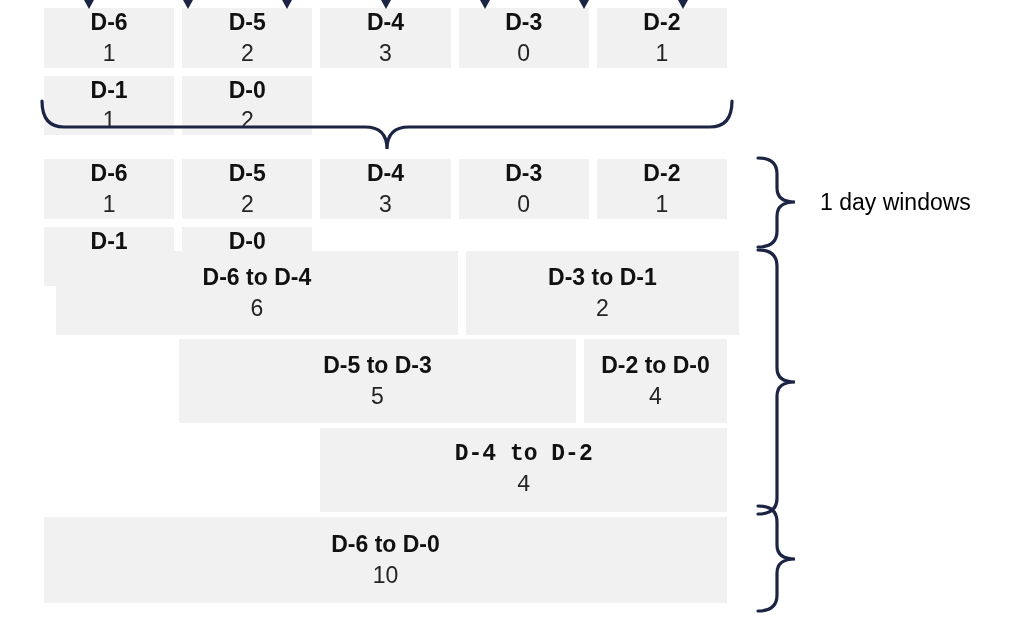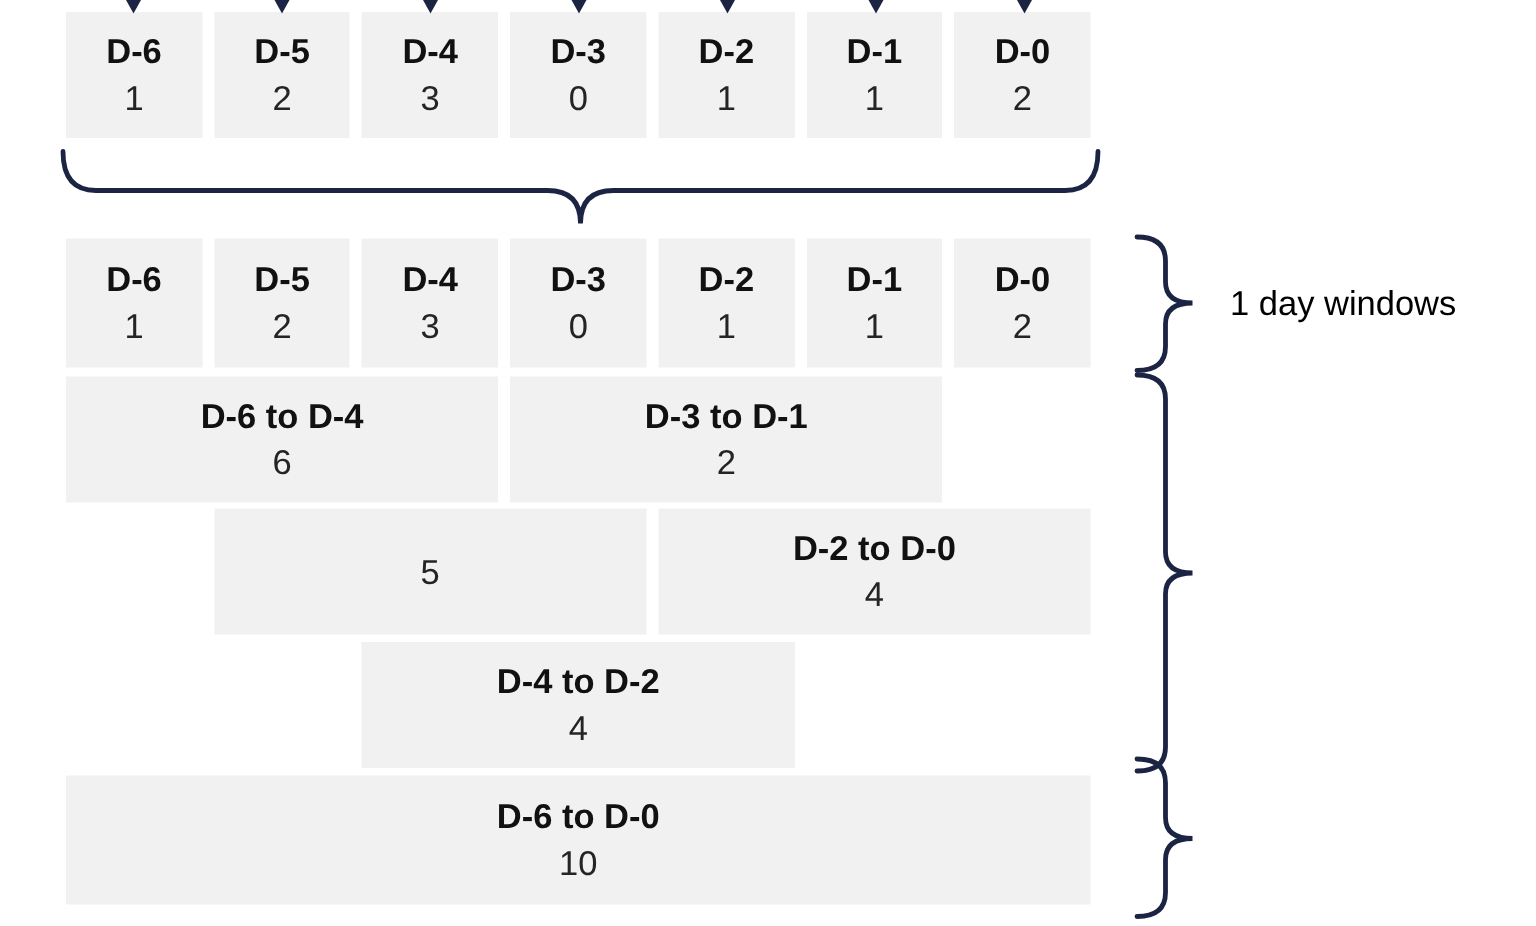--- a/index.html
+++ b/index.html
@@ -2,41 +2,41 @@
 <html><head>
 <meta charset="utf-8">
 <style>
   html,body{margin:0;padding:0;background:#ffffff;}
   .canvas{
     position:relative;width:1024px;height:617px;background:#ffffff;
     font-family:"Liberation Sans",sans-serif;overflow:hidden;
   }
   .grid-row{
     position:absolute;left:44px;width:683px;
-    display:grid;grid-template-columns:repeat(7,1fr);gap:8px;
+    display:grid;grid-template-columns:repeat(5,1fr);gap:8px;
   }
   .box{
     background:#f1f1f1;
     display:flex;flex-direction:column;align-items:center;justify-content:center;
     gap:2px;
   }
   .box-label{font-weight:700;font-size:23px;line-height:1.25;color:#111111;}
   .box-value{font-weight:400;font-size:23px;line-height:1.25;color:#242424;}
   .svg-overlay{position:absolute;left:0;top:0;width:1024px;height:617px;pointer-events:none;}
   .brace-path{fill:none;stroke:#1c2444;stroke-width:3.2;stroke-linecap:round;}
   .arrow-tri{fill:#1c2444;}
   .group-label{
     position:absolute;left:820px;height:28px;line-height:28px;
     font-size:23px;color:#000000;white-space:nowrap;
   }
   .c1s3{grid-column:1 / span 3;}
   .c4s3{grid-column:4 / span 3;}
   .c2s3{grid-column:2 / span 3;}
   .c5s3{grid-column:5 / span 3;}
-  .c3s3{grid-column:3 / span 3;}
+  .c3s3{grid-column:3 / span 3;font-family:Liberation Mono, monospace;}
   .c1s7{grid-column:1 / span 7;}
 </style>
 </head>
 <body>
 
 <div class="canvas">
 
   <div class="grid-row" style="top:8px;height:84px;">
     <div class="box">
       <div class="box-label">D-6</div>
@@ -92,33 +92,34 @@
     <div class="box">
       <div class="box-label">D-1</div>
       <div class="box-value">1</div>
     </div>
     <div class="box">
       <div class="box-label">D-0</div>
       <div class="box-value">2</div>
     </div>
   </div>
 
-  <div class="grid-row" style="top:251px;height:84px;">
+  <div class="grid-row" style="top:251px;height:84px;margin-left:12px;">
     <div class="box c1s3">
       <div class="box-label">D-6 to D-4</div>
       <div class="box-value">6</div>
     </div>
     <div class="box c4s3">
       <div class="box-label">D-3 to D-1</div>
       <div class="box-value">2</div>
     </div>
   </div>
 
   <div class="grid-row" style="top:339px;height:84px;">
     <div class="box c2s3">
+      <div class="box-label">D-5 to D-3</div>
       <div class="box-value">5</div>
     </div>
     <div class="box c5s3">
       <div class="box-label">D-2 to D-0</div>
       <div class="box-value">4</div>
     </div>
   </div>
 
   <div class="grid-row" style="top:428px;height:84px;">
     <div class="box c3s3">

